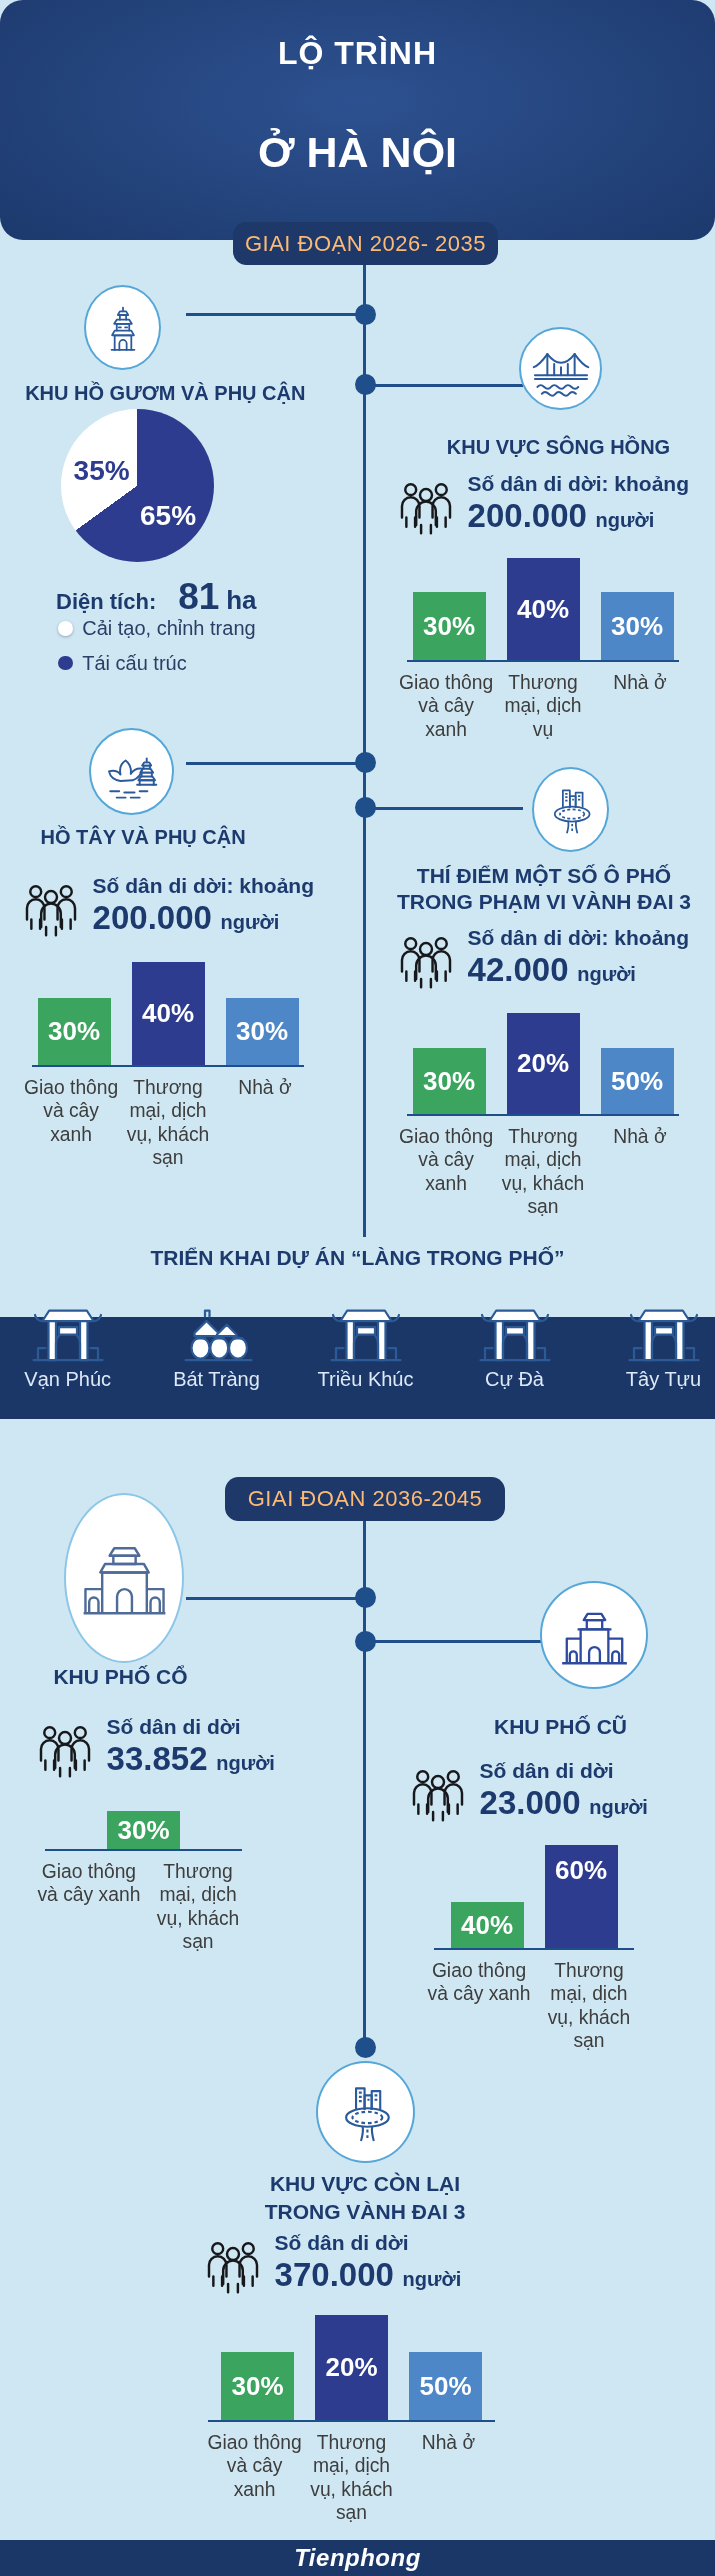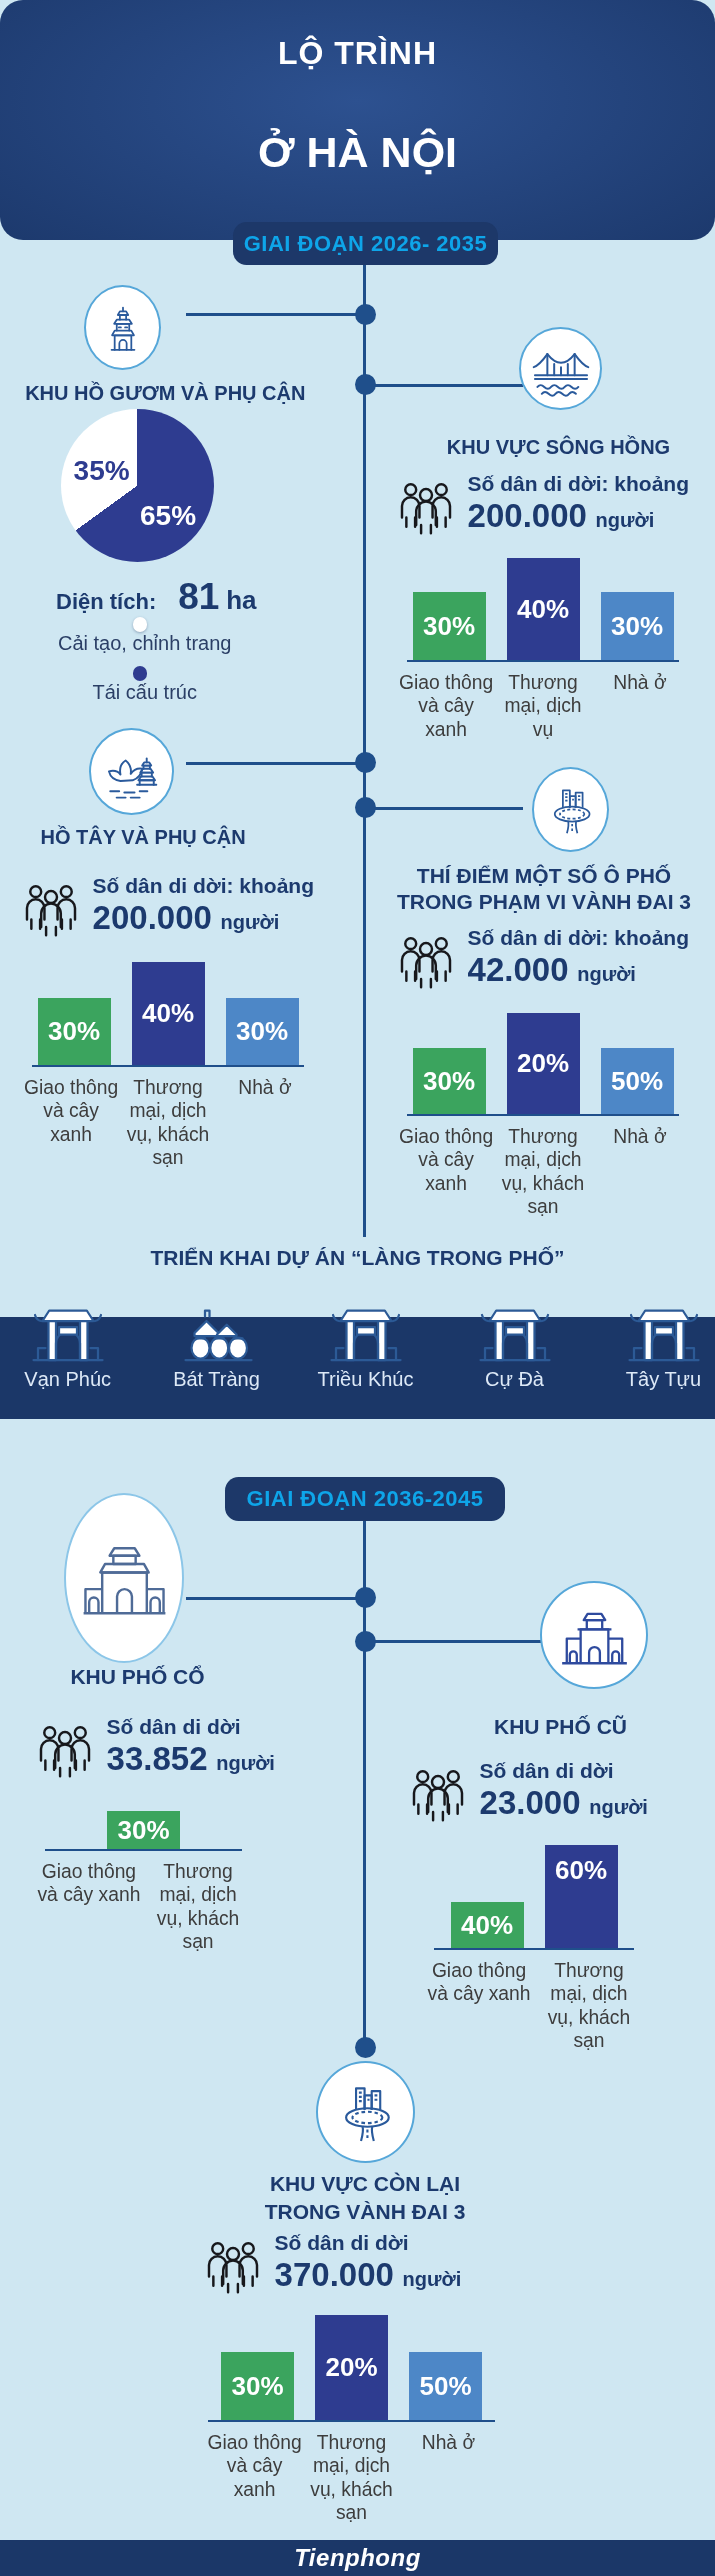--- a/index.html
+++ b/index.html
@@ -9,22 +9,22 @@
 
   
   .header{position:absolute;left:0;top:0;width:715px;height:240px;border-radius:23px;
     background:radial-gradient(120% 150% at 50% 42%, #2d5190 0%, #1d3a6e 55%, #142b58 100%);
     color:#fff;text-align:center;}
   .h1{position:absolute;left:0;top:35px;width:100%;font-size:32px;font-weight:bold;letter-spacing:1px;}
   .h2{position:absolute;left:0;top:77px;width:100%;font-size:43px;font-weight:bold;}
   .h3{position:absolute;left:0;top:128px;width:100%;font-size:43px;font-weight:bold;}
 
   
-  .badge{position:absolute;background:#1d3869;color:#0ea5e9;border-radius:13.5px;
-    display:flex;align-items:center;justify-content:center;font-weight:bold;font-size:22px;letter-spacing:0.5px;}
+  .badge{position:absolute;background:#1d3869;color:#fdba74;border-radius:13.5px;
+    display:flex;align-items:center;justify-content:center;font-weight:normal;font-size:22px;letter-spacing:0.5px;}
   #badge1{left:233px;top:222px;width:265px;height:43px;}
   #badge2{left:225px;top:1477px;width:280px;height:44px;}
 
   
   .vline{position:absolute;width:2.9px;background:#1f4f8b;left:363px;}
   #vl1{top:263px;height:974px;}
   #vl2{top:1520px;height:528px;}
   .hline{position:absolute;height:2.9px;background:#1f4f8b;}
   #hl1{left:186px;top:313px;width:180px;}
   #hl2{left:365px;top:384px;width:158px;}
@@ -48,35 +48,35 @@
   #c-phocu{left:540px;top:1581px;width:108px;height:108px;}
   #c-conlai{left:316px;top:2061px;width:99px;height:102px;}
 
   
   .sec-title{position:absolute;color:#1c3a6e;font-weight:bold;text-align:center;line-height:1.25;}
   #t-hoguom{left:5.8px;top:381px;width:319px;font-size:20px;}
   #t-songhong{left:404px;top:435px;width:309px;font-size:20px;}
   #t-hotay{left:12.6px;top:825px;width:261px;font-size:20px;}
   #t-thidiem{left:394px;top:863px;width:300px;font-size:21px;line-height:1.24;}
   #t-lang{left:58px;top:1245px;width:599px;font-size:21px;}
-  #t-phoco{left:41px;top:1664px;width:193px;font-size:21px;}
+  #t-phoco{left:24px;top:1664px;width:193px;font-size:21px;}
   #t-phocu{left:464px;top:1714px;width:193px;font-size:21px;}
   #t-conlai{left:220px;top:2170px;width:290px;font-size:21px;line-height:1.32;}
 
   
   #pie{position:absolute;left:61px;top:409px;width:153px;height:153px;border-radius:50%;}
   .pie-pct{position:absolute;font-weight:bold;font-size:28px;}
   .pie-pct0{left:12.6px;top:46px;color:#2e3c90;}
   .pie-pct1{left:79px;top:91px;color:#ffffff;}
   #area{position:absolute;left:56px;top:576px;display:flex;align-items:baseline;color:#1c3a6e;}
   #area .lbl{font-size:22px;font-weight:bold;}
   #area .val{font-size:37px;font-weight:bold;margin-left:22px;}
   #area .unit{font-size:26px;font-weight:bold;margin-left:6.8px;}
   #legend{position:absolute;left:58px;top:617px;}
-  .leg-row{display:flex;align-items:center;margin-bottom:11.6px;flex-direction:column;}
+  .leg-row{display:flex;align-items:center;margin-bottom:11.6px;}
   .leg-dot{width:14.5px;height:14.5px;border-radius:50%;margin-right:9.7px;flex:0 0 14.5px;}
   .leg-dot.white{background:#ffffff;box-shadow:0 1px 2.9px rgba(20,40,80,.35);}
   .leg-dot.navy{background:#2e3c90;}
   .leg-label{font-size:20px;color:#2b3f66;}
 
   
   .stat{position:absolute;display:flex;align-items:flex-start;}
   .stat svg{flex:0 0 auto;margin-top:3.9px;}
   .stat-text{margin-left:11.6px;color:#1c3a6e;}
   .stat-l1{font-size:21px;font-weight:bold;white-space:nowrap;}

